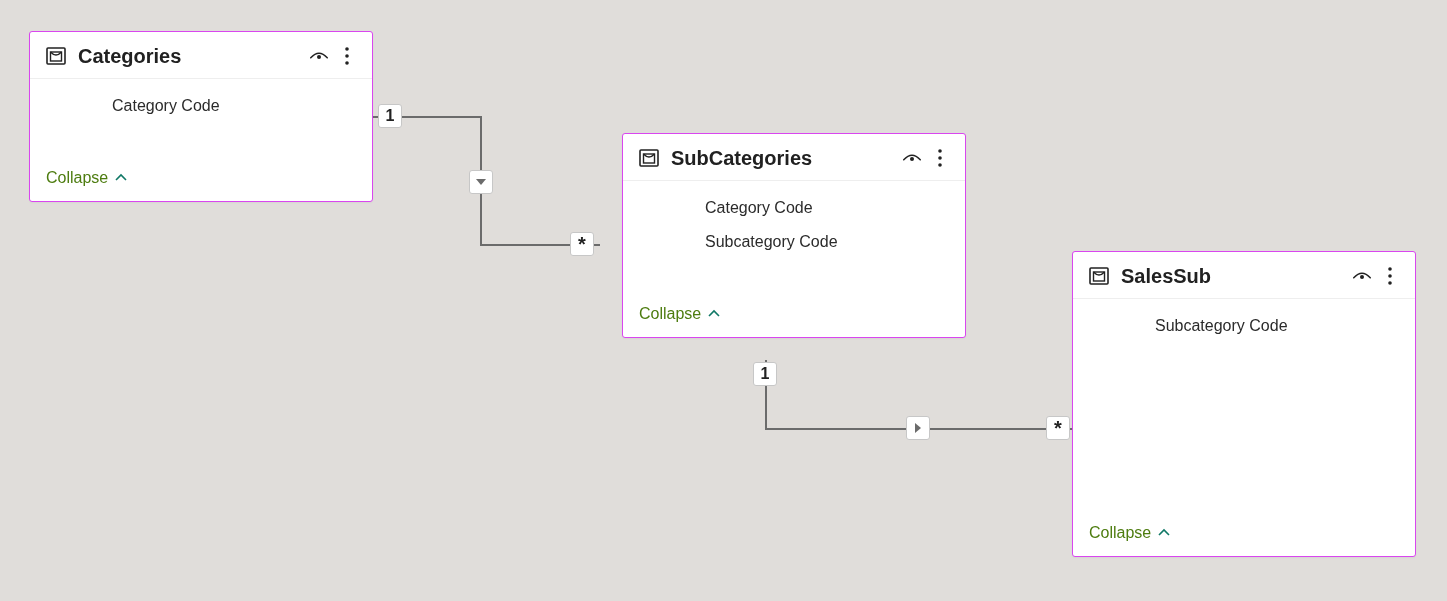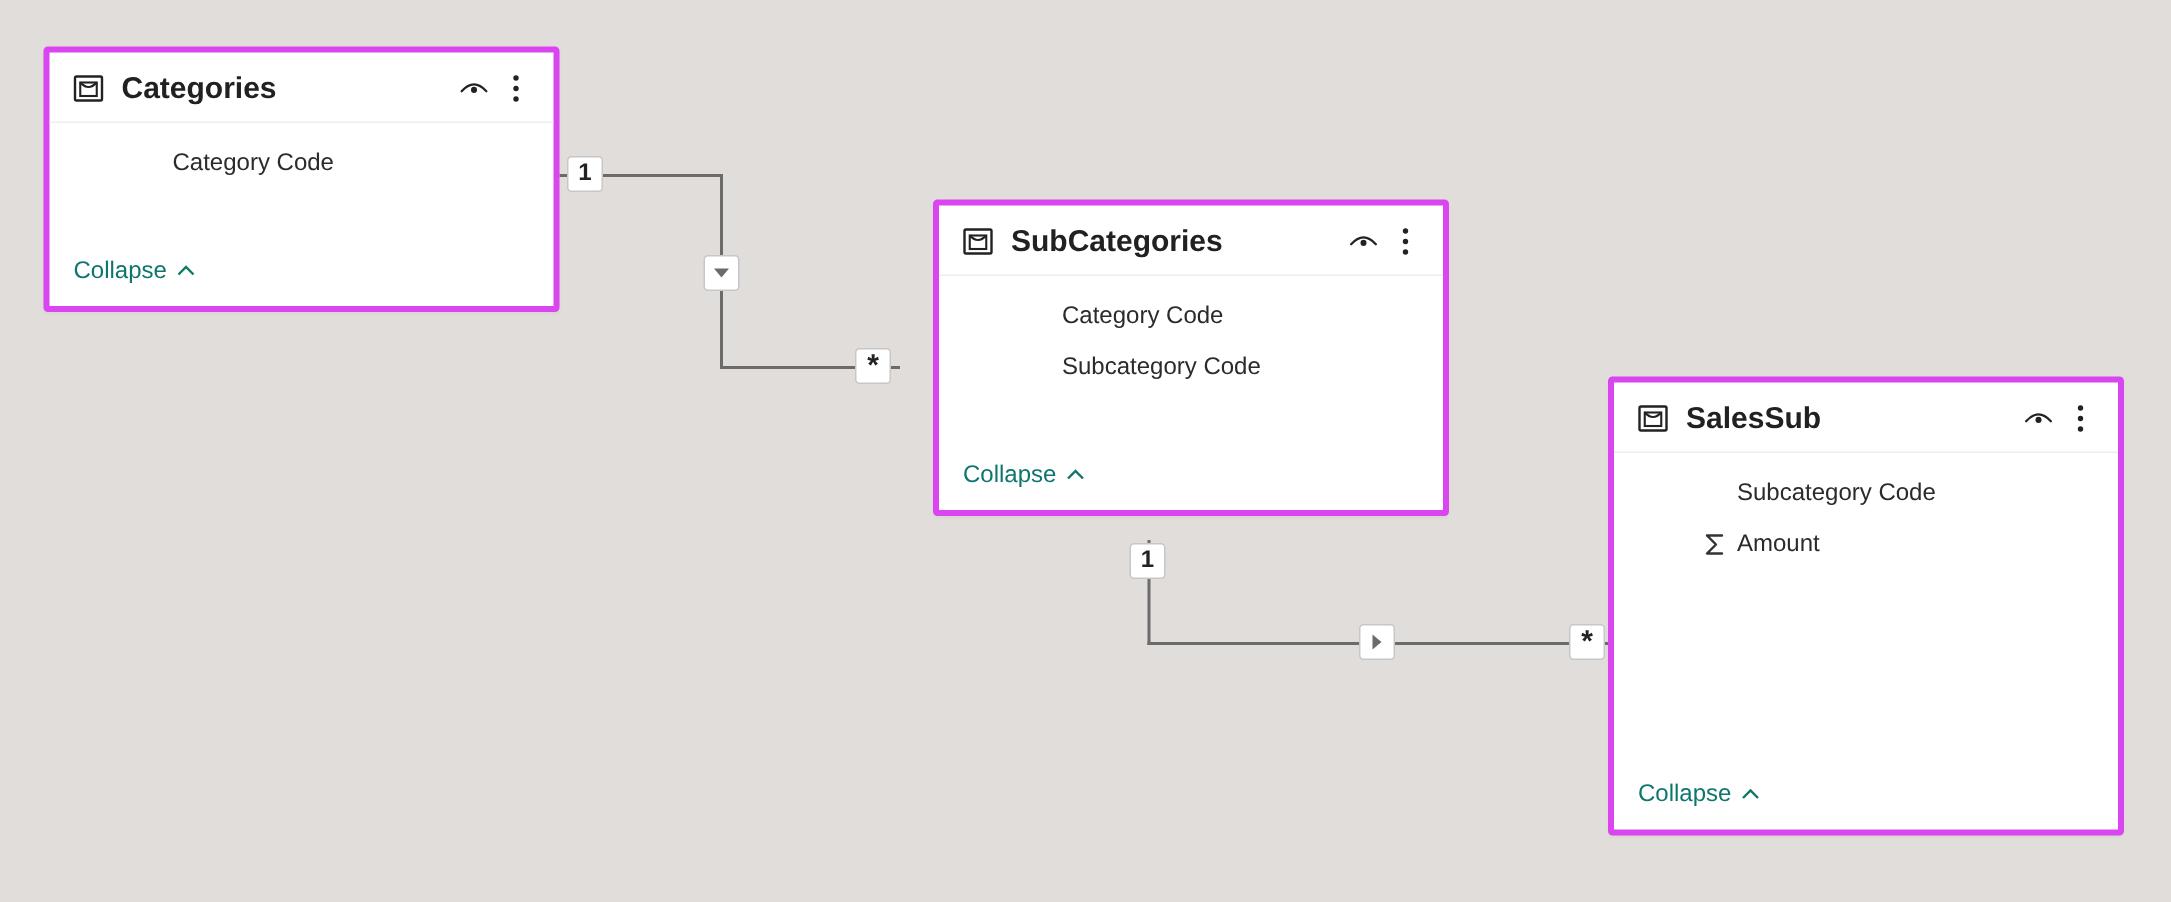--- a/index.html
+++ b/index.html
@@ -9,21 +9,21 @@
     height: 601px;
     background: #e0ddda;
     font-family: "Segoe UI", Arial, sans-serif;
     position: relative;
     overflow: hidden;
     color: #212121;
   }
   .table-card {
     position: absolute;
     background: #ffffff;
-    border: 4px solid #d946ef;
+    border: 1px solid #d946ef;
     border-radius: 3px;
     box-shadow: 0 1px 2px rgba(0,0,0,0.04);
   }
   .table-header {
     display: flex;
     align-items: center;
     padding: 12px 14px 10px 14px;
     border-bottom: 1px solid #eee;
   }
   .table-title {
@@ -63,21 +63,21 @@
     height: 20px;
     display: inline-flex;
     align-items: center;
     justify-content: center;
     flex: none;
     color: #333;
   }
   .field-label { flex: 1 1 auto; }
   .collapse-row {
     padding: 6px 16px 14px 16px;
-    color: #0f766e;
+    color: #4d7c0f;
     font-size: 16px;
     display: flex;
     align-items: center;
     gap: 6px;
     cursor: pointer;
   }
   .collapse-caret {
     width: 14px; height: 14px;
     display: inline-flex; align-items: center; justify-content: center;
   }
@@ -261,28 +261,20 @@
           <circle cx="9" cy="11" r="1.8" fill="#222"></circle>
           <circle cx="9" cy="18" r="1.8" fill="#222"></circle>
         </svg>
     </span>
   </div>
   <div class="fields" style="flex:1 1 auto;">
     <div class="field-row">
       <span class="field-icon"></span>
       <span class="field-label">Subcategory Code</span>
     </div>
-    <div class="field-row">
-      <span class="field-icon">
-        <svg width="18" height="18" viewBox="0 0 18 18">
-            <path d="M4 3 H14 M4 3 L10 9 L4 15 H14" fill="none" stroke="#333" stroke-width="1.6" stroke-linejoin="round" stroke-linecap="round"></path>
-          </svg>
-      </span>
-      <span class="field-label">Amount</span>
-    </div>
   </div>
   <div class="collapse-row" style="position:absolute; bottom:0; left:0;">
     <span>Collapse</span>
     <span class="collapse-caret">
       <svg width="12" height="12" viewBox="0 0 12 12">
           <path d="M1 8 L6 3 L11 8" fill="none" stroke="#107866" stroke-width="1.6"></path>
         </svg>
     </span>
   </div>
 </div>

